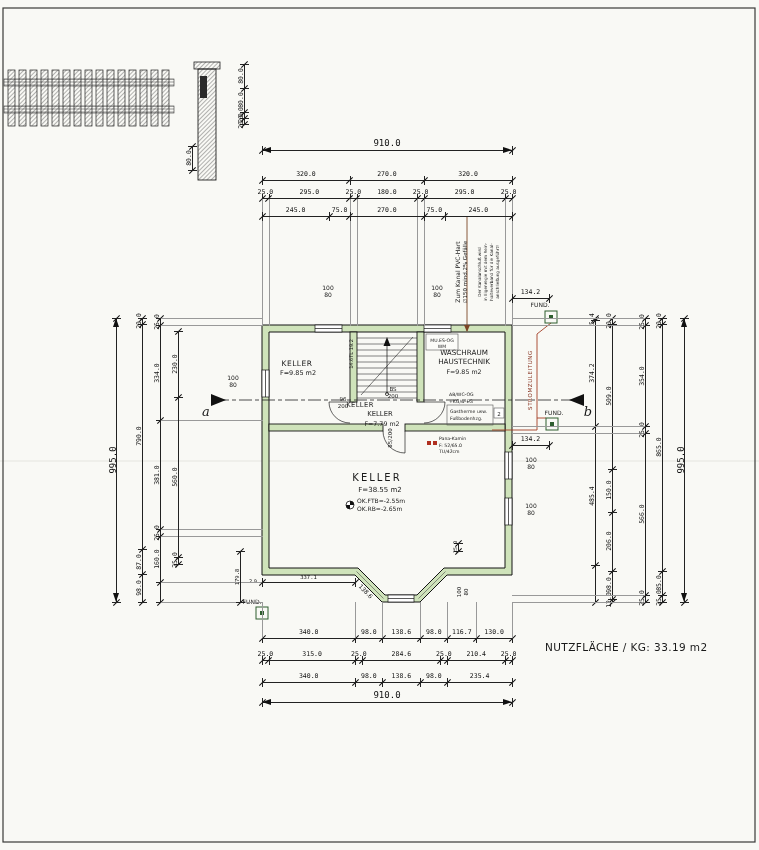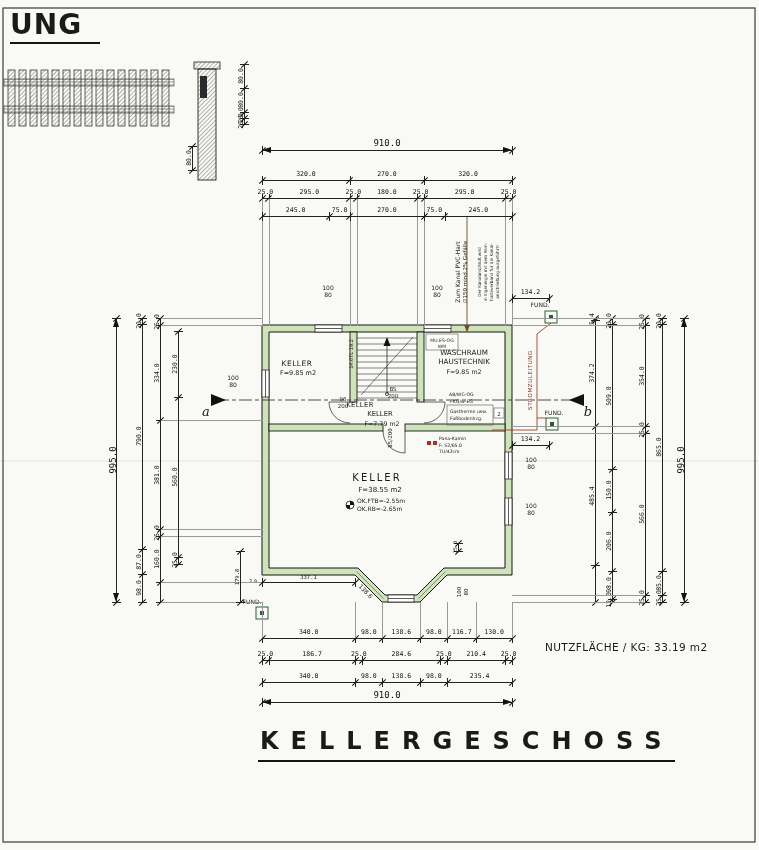--- a/index.html
+++ b/index.html
@@ -146,22 +146,20 @@
     <rect x="433" y="441" width="4" height="4" fill="#b03020"></rect>
   </g>
 
   <g fill="none" stroke="#555" stroke-width="0.6">
     <rect x="426" y="334" width="32" height="16" fill="#fcfcf9"></rect>
     <rect x="447" y="405" width="46" height="20"></rect>
     <rect x="494" y="408" width="10" height="10" fill="#ffffff"></rect>
   </g>
 </svg>
 
-<div class="tl" id="ung">UNG</div>
-<div class="tl" id="main-title">KELLERGESCHOSS</div>
 <div class="tl" id="nutz">NUTZFLÄCHE / KG:  33.19 m2</div>
 
 <span class="t" style="left:297px;top:363px;font-size:7.5px;letter-spacing:.5px">KELLER</span>
 <span class="t" style="left:298px;top:373px;font-size:6.5px">F=9.85 m2</span>
 <span class="t" style="left:360px;top:405px;font-size:6.8px;letter-spacing:.4px">KELLER</span>
 <span class="t" style="left:380px;top:414px;font-size:6.8px">KELLER</span>
 <span class="t" style="left:382px;top:423px;font-size:6.3px">F=7.79 m2</span>
 <span class="t" style="left:464px;top:352px;font-size:7.2px">WASCHRAUM</span>
 <span class="t" style="left:464px;top:361px;font-size:7.2px">HAUSTECHNIK</span>
 <span class="t" style="left:464px;top:370.5px;font-size:6.3px">F=9.85 m2</span>
@@ -329,21 +327,21 @@
     <div class="tick" style="left: 362.275px; top: 656px; width: 1px; height: 9px;"></div>
     <div class="slash" style="left: 435.962px; top: 660px; transform: rotate(-45deg);"></div>
     <div class="tick" style="left: 440.462px; top: 656px; width: 1px; height: 9px;"></div>
     <div class="slash" style="left: 442.83px; top: 660px; transform: rotate(-45deg);"></div>
     <div class="tick" style="left: 447.33px; top: 656px; width: 1px; height: 9px;"></div>
     <div class="slash" style="left: 500.632px; top: 660px; transform: rotate(-45deg);"></div>
     <div class="tick" style="left: 505.132px; top: 656px; width: 1px; height: 9px;"></div>
     <div class="slash" style="left: 507.5px; top: 660px; transform: rotate(-45deg);"></div>
     <div class="tick" style="left: 512px; top: 656px; width: 1px; height: 9px;"></div>
     <div class="dim-label" style="font-size: 6.5px; left: 265.434px; top: 658px; transform: translate(-50%, -100%);">25.0</div>
-    <div class="dim-label" style="font-size: 6.5px; left: 312.137px; top: 658px; transform: translate(-50%, -100%);">186.7</div>
+    <div class="dim-label" style="font-size: 6.5px; left: 312.137px; top: 658px; transform: translate(-50%, -100%);">315.0</div>
     <div class="dim-label" style="font-size: 6.5px; left: 358.841px; top: 658px; transform: translate(-50%, -100%);">25.0</div>
     <div class="dim-label" style="font-size: 6.5px; left: 401.368px; top: 658px; transform: translate(-50%, -100%);">284.6</div>
     <div class="dim-label" style="font-size: 6.5px; left: 443.896px; top: 658px; transform: translate(-50%, -100%);">25.0</div>
     <div class="dim-label" style="font-size: 6.5px; left: 476.231px; top: 658px; transform: translate(-50%, -100%);">210.4</div>
     <div class="dim-label" style="font-size: 6.5px; left: 508.566px; top: 658px; transform: translate(-50%, -100%);">25.0</div>
     <div class="dim-line" style="left: 262px; top: 682px; width: 250px; height: 1px;"></div>
     <div class="slash" style="left: 257.5px; top: 682px; transform: rotate(-45deg);"></div>
     <div class="tick" style="left: 262px; top: 678px; width: 1px; height: 9px;"></div>
     <div class="slash" style="left: 350.907px; top: 682px; transform: rotate(-45deg);"></div>
     <div class="tick" style="left: 355.407px; top: 678px; width: 1px; height: 9px;"></div>

